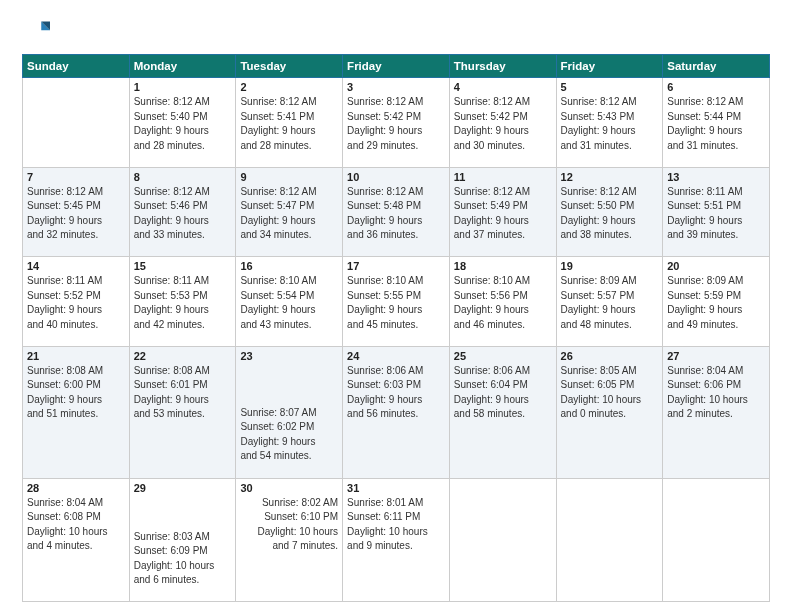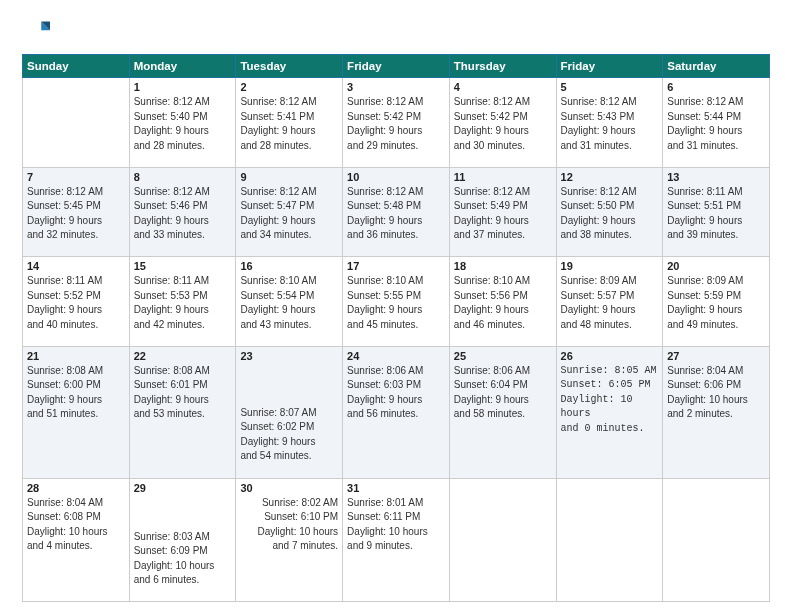--- a/index.html
+++ b/index.html
@@ -310,21 +310,21 @@
           </td>
           <td>
             <span class="day-num">25</span>
             <div class="day-info" style="white-space: pre-line;">Sunrise: 8:06 AM
 Sunset: 6:04 PM
 Daylight: 9 hours
 and 58 minutes.</div>
           </td>
           <td>
             <span class="day-num">26</span>
-            <div class="day-info" style="white-space: pre-line; font-family: Liberation Mono, monospace;">Sunrise: 8:05 AM
+            <div class="day-info" style="white-space: pre-line;">Sunrise: 8:05 AM
 Sunset: 6:05 PM
 Daylight: 10 hours
 and 0 minutes.</div>
           </td>
           <td>
             <span class="day-num">27</span>
             <div class="day-info" style="white-space: pre-line;">Sunrise: 8:04 AM
 Sunset: 6:06 PM
 Daylight: 10 hours
 and 2 minutes.</div>

